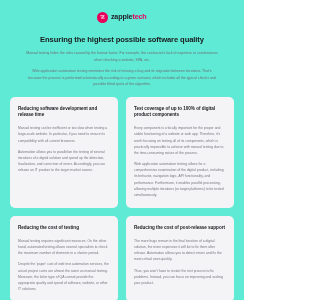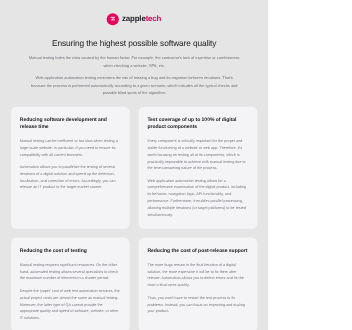--- a/index.html
+++ b/index.html
@@ -12,21 +12,21 @@
     background: #ffffff;
     font-family: "Liberation Sans", sans-serif;
     color: #1b1b1f;
     overflow: hidden;
   }
   .page {
     width: 244px;
     height: 300px;
     box-sizing: border-box;
     padding: 10px 10px 0 10px;
-    background: #e5e5e5;
+    background: #5eead4;
   }
 
   
   .logo-row {
     display: flex;
     align-items: center;
     justify-content: center;
     gap: 2.5px;
     height: 14px;
     margin-bottom: 11px;
@@ -48,21 +48,21 @@
     letter-spacing: -0.15px;
     line-height: 1;
     white-space: nowrap;
   }
   .logo-word .w1 { color: #23232b; }
   .logo-word .w2 { color: #e6005c; }
 
   
   .headline {
     font-size: 7.6px;
-    font-weight: normal;
+    font-weight: bold;
     text-align: center;
     letter-spacing: -0.1px;
     color: #1b1b1f;
     margin: 0 0 6px 0;
     line-height: 1.25;
   }
   .intro {
     font-size: 3.5px;
     line-height: 1.85;
     text-align: center;

